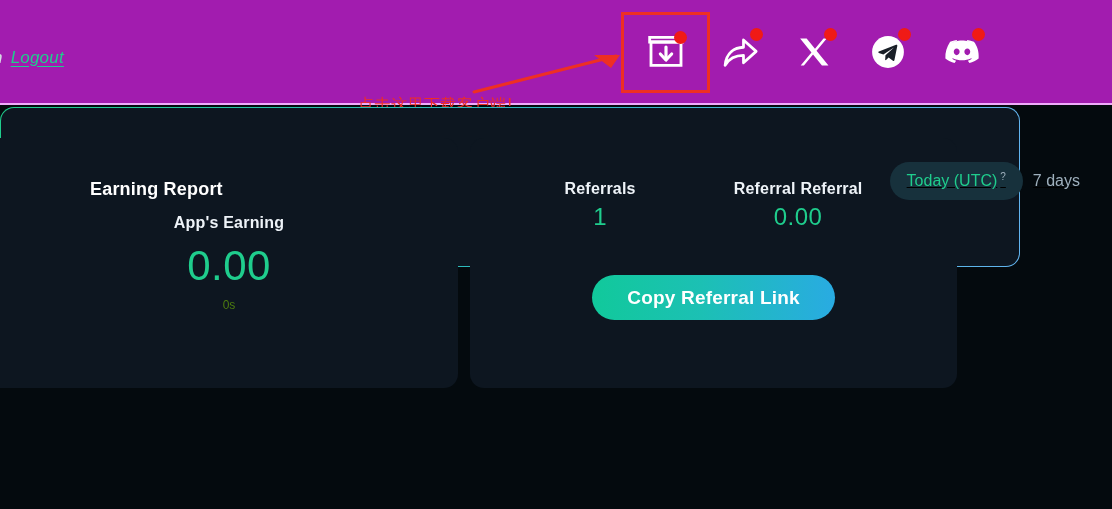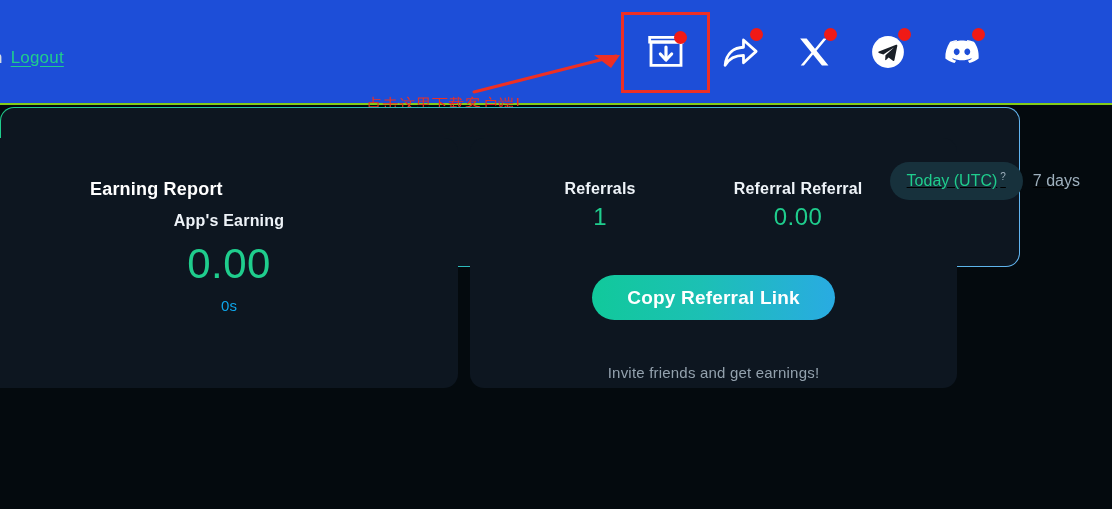--- a/index.html
+++ b/index.html
@@ -19,22 +19,23 @@
     height: 509px;
     background: #040a0e;
   }
 
   
   .header {
     position: absolute;
     left: 0; top: 0;
     width: 1112px;
     height: 105px;
-    background: #1d4ed8;
-    border-bottom: 2px solid #84cc16;
+    background: #a21caf;
+    border-bottom: 2px solid #f0abfc;
+    font-style: italic;
   }
 
   .logout-wrap {
     position: absolute;
     left: 0; top: 48px;
     display: flex;
     align-items: baseline;
     gap: 8px;
     white-space: nowrap;
   }
@@ -95,21 +96,21 @@
   .anno-arrow {
     position: absolute;
     left: 470px; top: 46px;
     width: 160px; height: 52px;
     pointer-events: none;
   }
 
   
   .anno-text {
     position: absolute;
-    left: 366px; top: 95px;
+    left: 358px; top: 95px;
     font-size: 16px;
     color: #ee2f24;
     letter-spacing: .5px;
     white-space: nowrap;
     font-family: "DejaVu Sans", sans-serif;
   }
 
   
   .stage {
     position: absolute;
@@ -142,22 +143,22 @@
     letter-spacing: .2px;
   }
   .big-value {
     font-size: 42px;
     color: #1fcd8d;
     letter-spacing: .5px;
     line-height: 1.15;
     margin-top: 10px;
   }
   .sub-value {
-    font-size: 15px;
-    color: #0ea5e9;
+    font-size: 12px;
+    color: #4d7c0f;
     margin-top: 8px;
   }
 
   
   .card-referral {
     left: 470px; top: 31px;
     width: 487px; height: 250px;
     display: flex;
     flex-direction: column;
     align-items: center;
@@ -357,21 +358,20 @@
           <div class="ref-num">1</div>
         </div>
         <div class="ref-stat">
           <div class="ref-label">Referral Referral</div>
           <div class="ref-num">0.00</div>
         </div>
       </div>
 
       <button class="copy-btn">Copy Referral Link</button>
 
-      <div class="invite-text">Invite friends and get earnings!</div>
     </div>
 
     <div class="card-report">
       <div class="report-head">
         <div class="report-title">Earning Report</div>
         <div class="range-tabs">
           <div class="tab-pill">
             <span>Today (UTC)</span><span class="qmark">?</span>
           </div>
           <div class="tab-plain">7 days</div>

